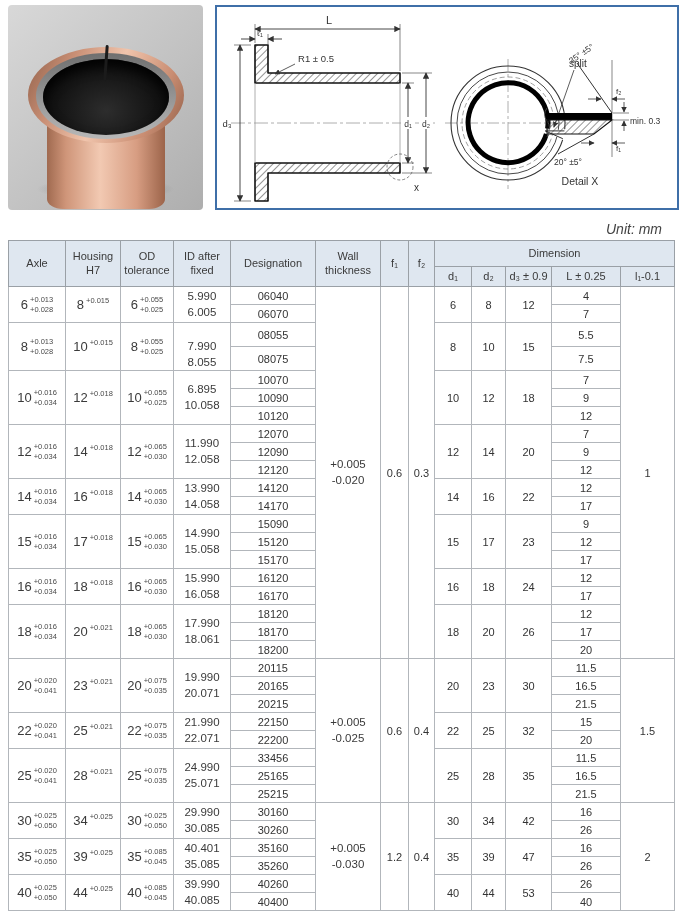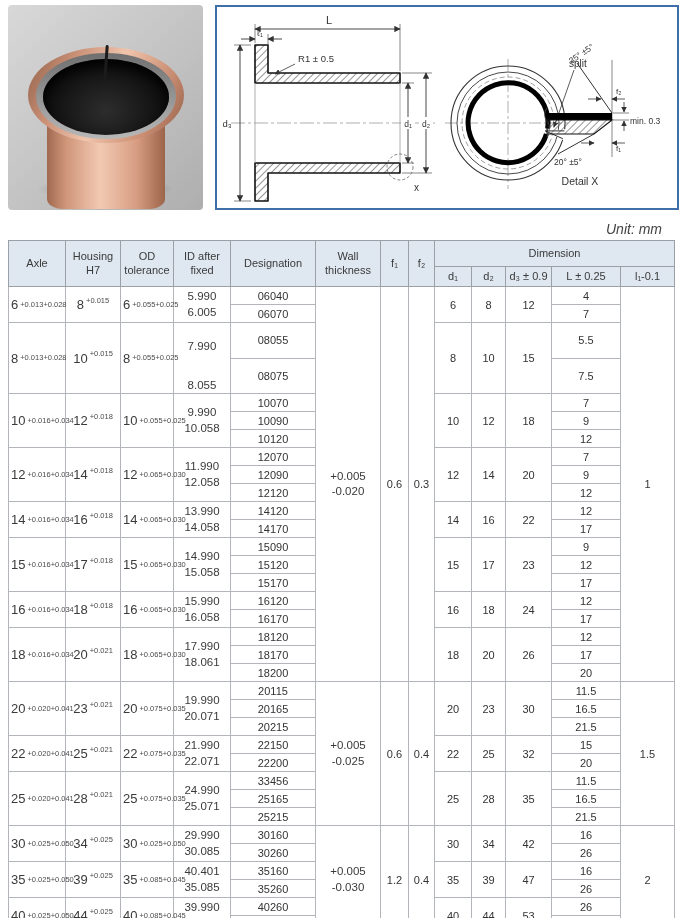--- a/index.html
+++ b/index.html
@@ -40,21 +40,21 @@
   table.dim thead{border-bottom:1.5px solid #6e7478;}
   table.dim tbody td{height:17px;font-size:11px;color:#333;}
   tr.group-first td{border-top:1px solid #85898e;}
   tr.block-first td{border-top:1.5px solid #75797e;}
   td.des{font-size:10px;color:#555;}
   td.len{font-size:10.5px;color:#444;}
   td.dimv{font-size:11.5px;color:#3a3a3a;}
   td.mid{font-size:11.5px;}
   .tolwrap{display:inline-flex;align-items:center;gap:2px;}
   .nom{font-size:13px;color:#3a3a3a;}
-  .stack{display:flex;flex-direction:row;font-size:7.5px;line-height:1.25;text-align:left;color:#4a4a4a;}
+  .stack{display:flex;flex-direction:column;font-size:7.5px;line-height:1.25;text-align:left;color:#4a4a4a;}
   .stack.single{transform:translateY(-4px);}
   .twoline{display:inline-block;font-size:11.5px;line-height:1.35;color:#3a3a3a;}
 </style>
 </head>
 <body>
 
 <div class="page">
 
   <div class="top">
 
@@ -256,21 +256,21 @@
                 <span>+0.015</span>
               </span>
             </span></td>
           <td rowspan="2"><span class="tolwrap">
               <span class="nom">8</span>
               <span class="stack">
                 <span>+0.055</span>
                 <span>+0.025</span>
               </span>
             </span></td>
-          <td rowspan="2"><span class="twoline"><span style="display: block; margin-top: 16px;">7.990</span><span style="display: block; margin-top: 23px;">8.055</span></span></td>
+          <td rowspan="2"><span class="twoline"><span style="display: block; margin-top: 16px;">7.990</span><span style="display: block;">8.055</span></span></td>
           <td class="des">08055</td>
           <td rowspan="2" class="dimv">8</td>
           <td rowspan="2" class="dimv">10</td>
           <td rowspan="2" class="dimv">15</td>
           <td class="len">5.5</td>
         </tr>
         <tr>
           <td class="des">08075</td>
           <td class="len">7.5</td>
         </tr>
@@ -288,21 +288,21 @@
                 <span>+0.018</span>
               </span>
             </span></td>
           <td rowspan="3"><span class="tolwrap">
               <span class="nom">10</span>
               <span class="stack">
                 <span>+0.055</span>
                 <span>+0.025</span>
               </span>
             </span></td>
-          <td rowspan="3"><span class="twoline"><span style="display: block;">9.990</span><span style="display: block; text-align: right;">10.058</span></span></td>
+          <td rowspan="3"><span class="twoline"><span style="display: block;">6.895</span><span style="display: block; text-align: right;">10.058</span></span></td>
           <td class="des">10070</td>
           <td rowspan="3" class="dimv">10</td>
           <td rowspan="3" class="dimv">12</td>
           <td rowspan="3" class="dimv">18</td>
           <td class="len">7</td>
         </tr>
         <tr>
           <td class="des">10090</td>
           <td class="len">9</td>
         </tr>

